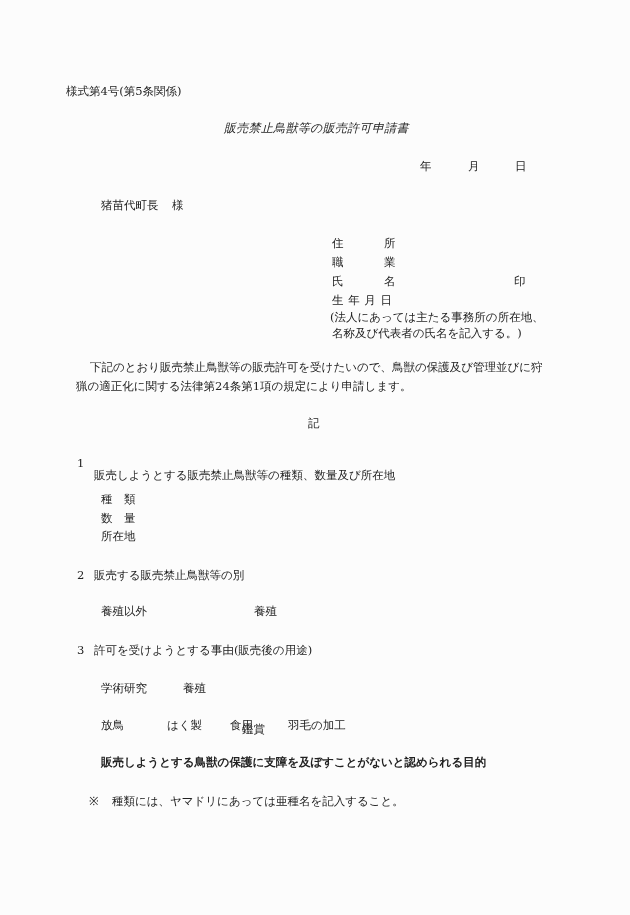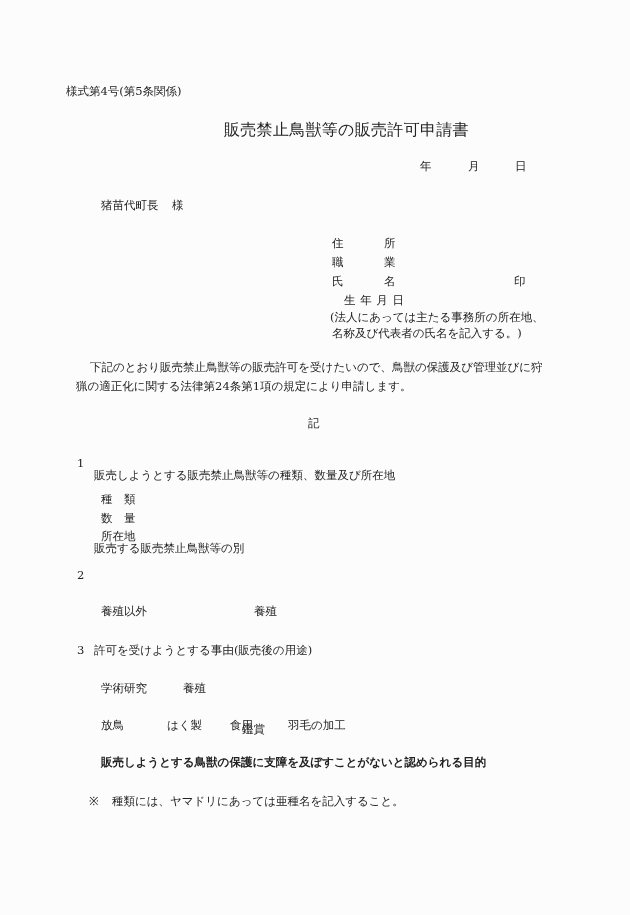--- a/index.html
+++ b/index.html
@@ -17,21 +17,21 @@
       color: #222222;
       line-height: 1;
     }
     .page {
       position: absolute;
       left: 0; top: 0;
       width: 630px; height: 764px;
       background: #fcfcfc;
     }
     .abs { position: absolute; white-space: nowrap; }
-    .title { font-size: 16px; letter-spacing: 0.3px; }
+    .title { font-size: 12px; letter-spacing: 0.3px; font-style: italic; }
   </style>
 </head>
 <body>
 
 <div class="page">
 
   <div class="abs" style="left:66px; top:86px;">様式第4号(第5条関係)</div>
 
   <div class="abs title" style="left:224px; top:122px;">販売禁止鳥獣等の販売許可申請書</div>
 
@@ -50,21 +50,21 @@
     <span class="abs" style="left:332px; top:238px;">住</span>
     <span class="abs" style="left:384px; top:238px;">所</span>
 
     <span class="abs" style="left:332px; top:257px;">職</span>
     <span class="abs" style="left:384px; top:257px;">業</span>
 
     <span class="abs" style="left:332px; top:276px;">氏</span>
     <span class="abs" style="left:384px; top:276px;">名</span>
     <span class="abs" style="left:514px; top:276px;">印</span>
 
-    <span class="abs" style="left:332px; top:295px; word-spacing:1px;margin-left:12px;">生 年 月 日</span>
+    <span class="abs" style="left:332px; top:295px; word-spacing:1px;">生 年 月 日</span>
 
     <span class="abs" style="left:330px; top:312px;">(法人にあっては主たる事務所の所在地、</span>
     <span class="abs" style="left:332px; top:328px;">名称及び代表者の氏名を記入する。)</span>
   </div>
 
   <div>
     <span class="abs" style="left:90px; top:362px;">下記のとおり販売禁止鳥獣等の販売許可を受けたいので、鳥獣の保護及び管理並びに狩</span>
     <span class="abs" style="left:76px; top:381px;">猟の適正化に関する法律第24条第1項の規定により申請します。</span>
   </div>
 
@@ -73,21 +73,21 @@
   <div>
     <span class="abs" style="left:77px; top:458px;">1</span>
     <span class="abs" style="left:94px; top:458px;margin-top:12px;">販売しようとする販売禁止鳥獣等の種類、数量及び所在地</span>
     <span class="abs" style="left:101px; top:494px;">種　類</span>
     <span class="abs" style="left:101px; top:513px;">数　量</span>
     <span class="abs" style="left:101px; top:531px;">所在地</span>
   </div>
 
   <div>
     <span class="abs" style="left:77px; top:570px;">2</span>
-    <span class="abs" style="left:94px; top:543px;">販売する販売禁止鳥獣等の別</span>
+    <span class="abs" style="left:94px; top:570px;">販売する販売禁止鳥獣等の別</span>
     <span class="abs" style="left:101px; top:606px;">養殖以外</span>
     <span class="abs" style="left:254px; top:606px;">養殖</span>
   </div>
 
   <div>
     <span class="abs" style="left:77px; top:645px;">3</span>
     <span class="abs" style="left:94px; top:645px;">許可を受けようとする事由(販売後の用途)</span>
 
     <span class="abs" style="left:101px; top:683px;">学術研究</span>
     <span class="abs" style="left:183px; top:683px;">養殖</span>

